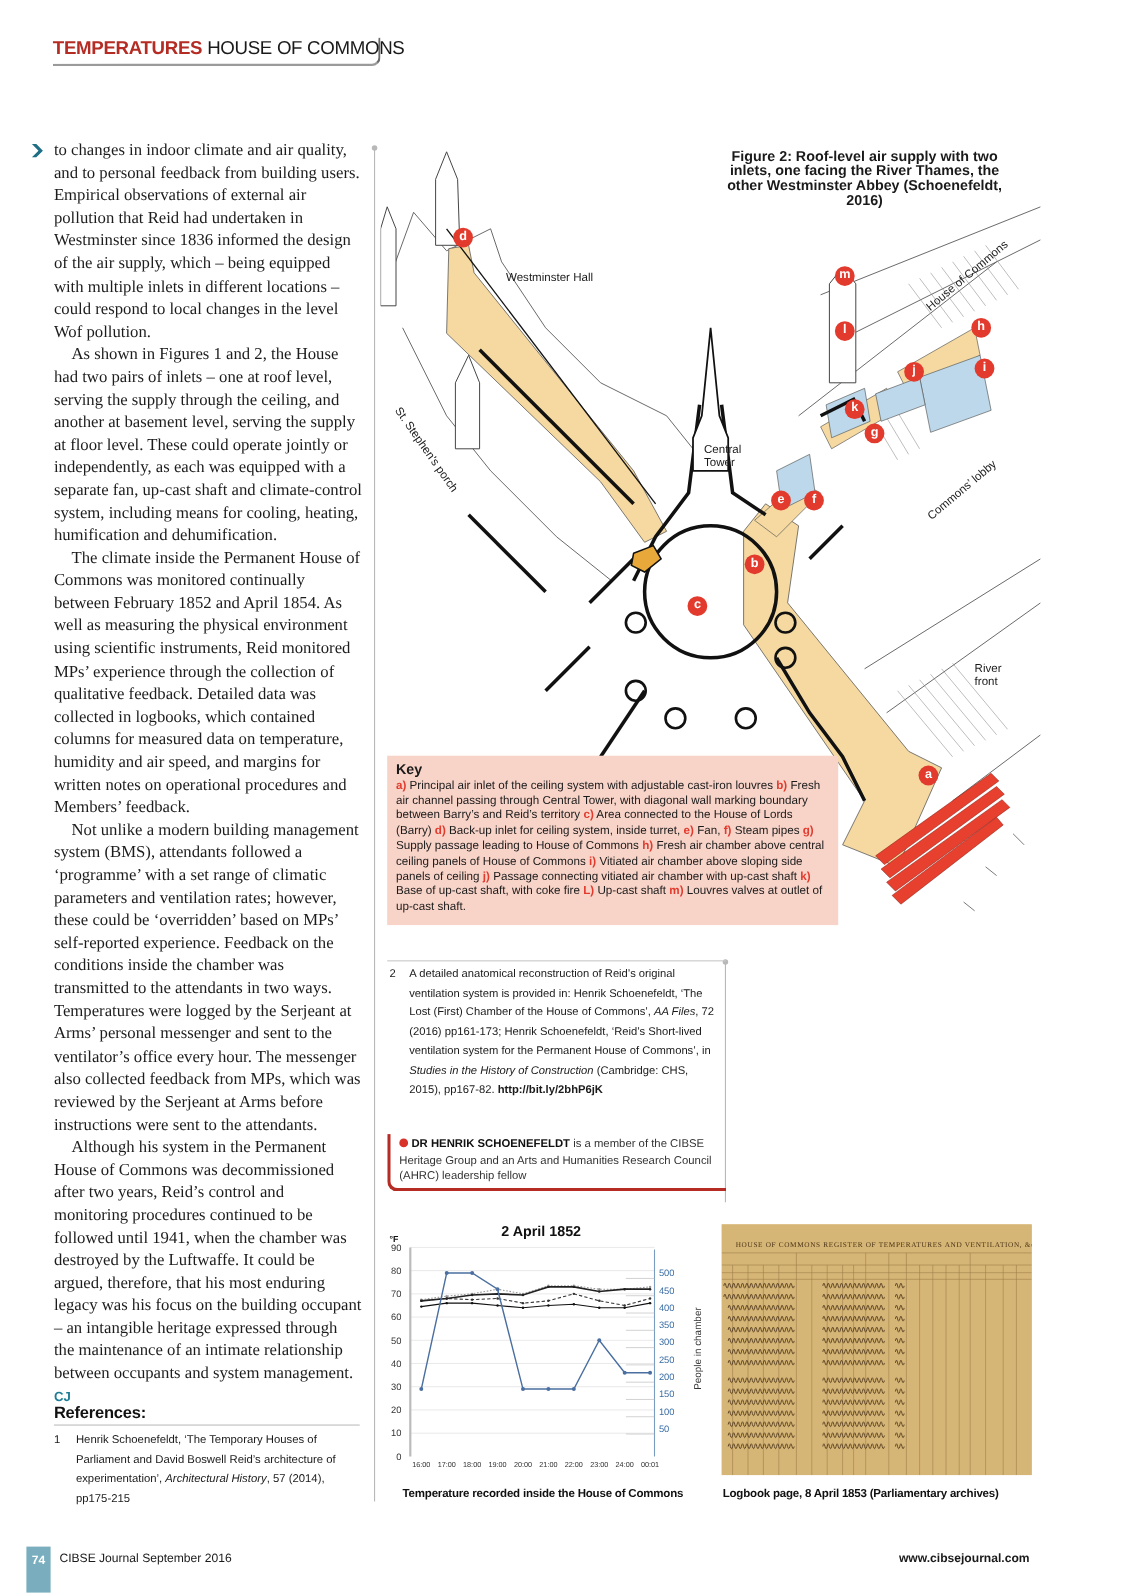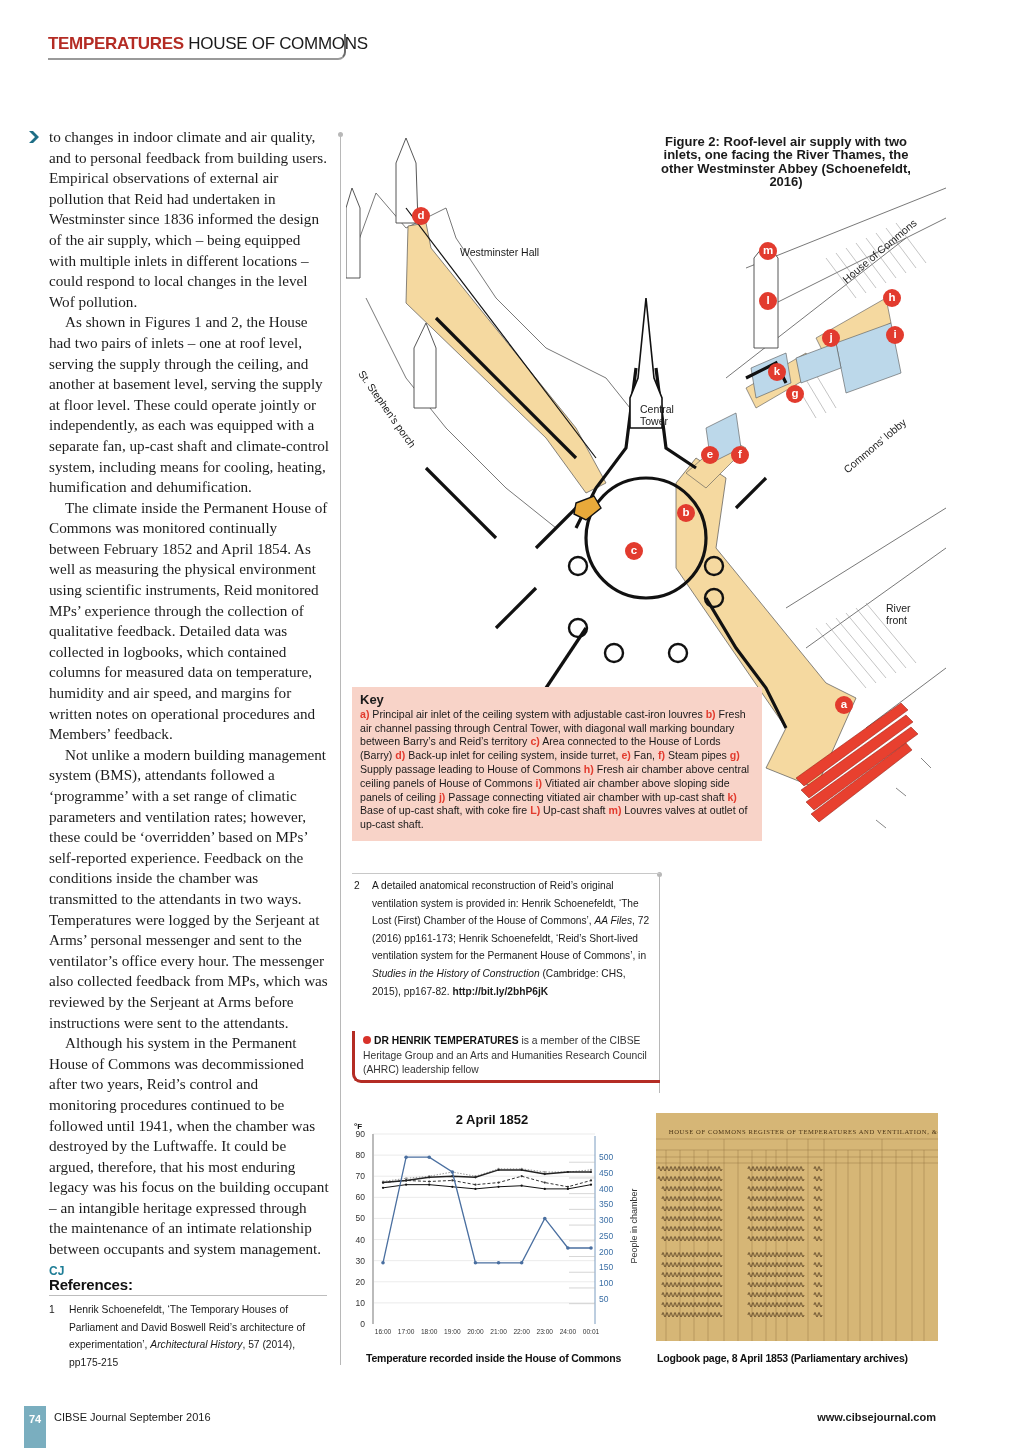--- a/index.html
+++ b/index.html
@@ -220,21 +220,21 @@
   </div>
 </div>
 
 <div class="fn-rule"></div>
 <div class="footnote">
   <span class="n">2</span>
   <span><span>A detailed anatomical reconstruction of Reid’s original ventilation system is provided in: Henrik Schoenefeldt, ‘The Lost (First) Chamber of the House of Commons’, </span><i>AA Files</i><span>, 72 (2016) pp161-173; Henrik Schoenefeldt, ‘Reid’s Short-lived ventilation system for the Permanent House of Commons’, in </span><i>Studies in the History of Construction</i><span> (Cambridge: CHS, 2015), pp167-82. </span><b>http://bit.ly/2bhP6jK</b></span>
 </div>
 
 <div class="bio">
-  <span class="dot"></span><b>DR HENRIK TEMPERATURES</b><span> is a member of the CIBSE Heritage Group and an Arts and Humanities Research Council (AHRC) leadership fellow</span>
+  <span class="dot"></span><b>DR HENRIK SCHOENEFELDT</b><span> is a member of the CIBSE Heritage Group and an Arts and Humanities Research Council (AHRC) leadership fellow</span>
 </div>
 
 <div class="chart-wrap">
   <svg id="chart-svg" width="296" height="234" viewBox="0 0 296 234">
     <text id="chart-title" x="145" y="18" text-anchor="middle" font-family="Liberation Sans, sans-serif" font-size="13" font-weight="bold" fill="#111">2 April 1852</text>
     <text id="chart-ylabel" x="7" y="23" font-family="Liberation Sans, sans-serif" font-size="8" font-weight="bold" fill="#111">°F</text>
     <text id="chart-y2label" x="0" y="0" font-family="Liberation Sans, sans-serif" font-size="9" fill="#333" text-anchor="middle" transform="translate(290 120) rotate(-90)">People in chamber</text>
     <g id="chart-grid">
         <line x1="26" x2="248" y1="196.88888888888889" y2="196.88888888888889" stroke="#e2e2e2" stroke-width="0.7"></line>
         <line x1="26" x2="248" y1="175.77777777777777" y2="175.77777777777777" stroke="#e2e2e2" stroke-width="0.7"></line>

